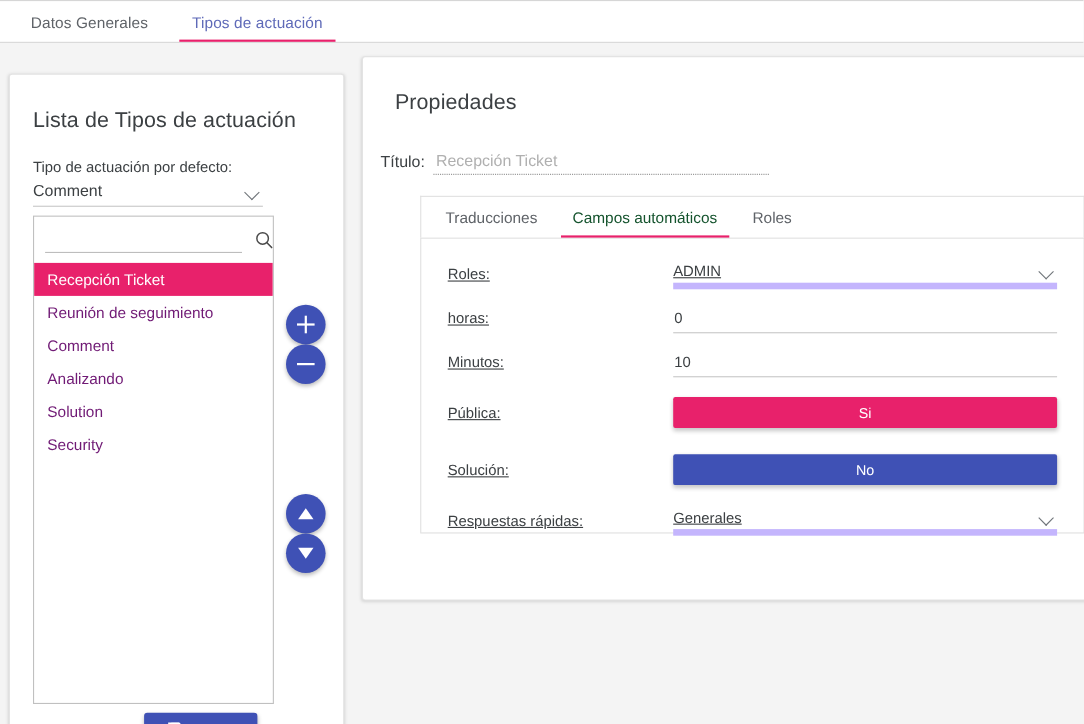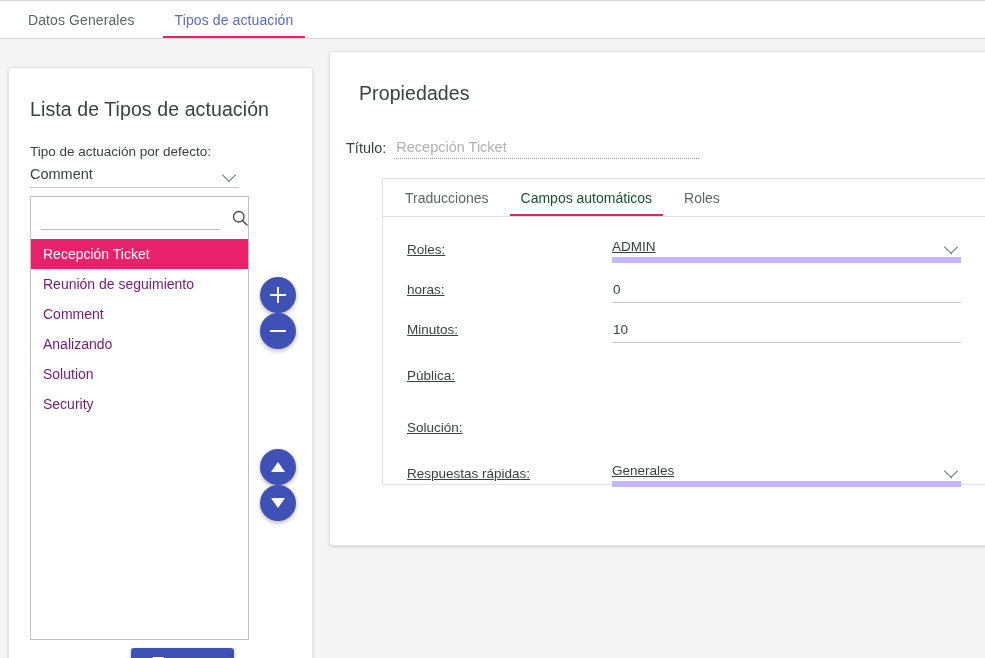--- a/index.html
+++ b/index.html
@@ -354,24 +354,30 @@
 
       <div class="field">
         <div class="field-label">Minutos:</div>
         <div class="field-ctrl">
           <input class="underline-input" type="text" value="10" style="">
         </div>
       </div>
 
       <div class="field tall">
         <div class="field-label">Pública:</div>
+        <div class="field-ctrl">
+          <button class="toggle-btn" id="publica-toggle" style="background: rgb(232, 33, 107);">Si</button>
+        </div>
       </div>
 
       <div class="field tall">
         <div class="field-label">Solución:</div>
+        <div class="field-ctrl">
+          <button class="toggle-btn" id="solucion-toggle" style="background: rgb(63, 81, 181);">No</button>
+        </div>
       </div>
 
       <div class="field">
         <div class="field-label">Respuestas rápidas:</div>
         <div class="field-ctrl">
           <div class="select-ctrl">
             <span>Generales</span>
             <span class="chev"></span>
           </div>
         </div>

